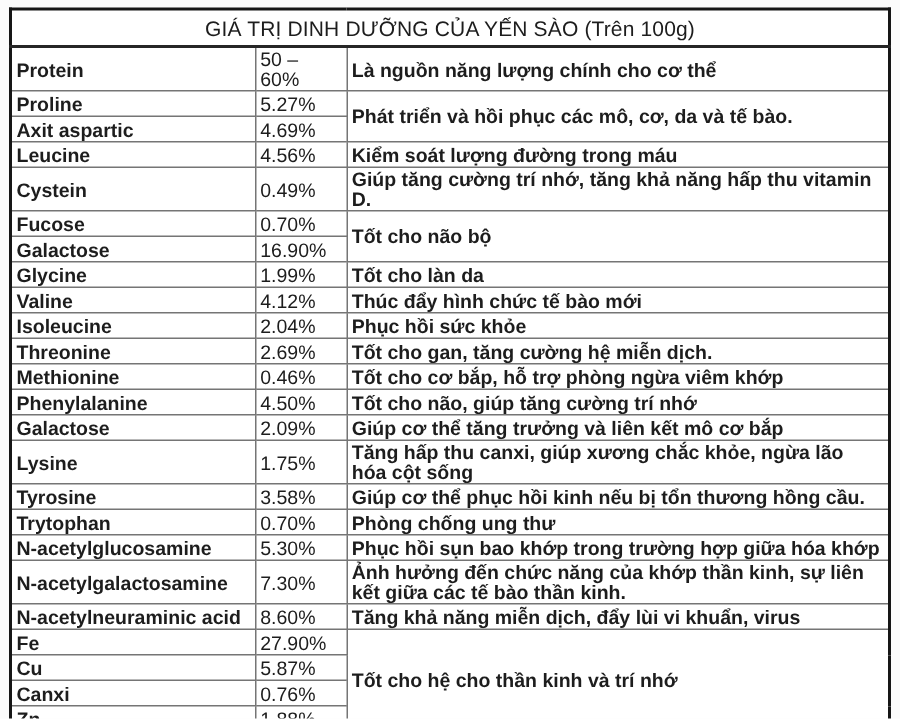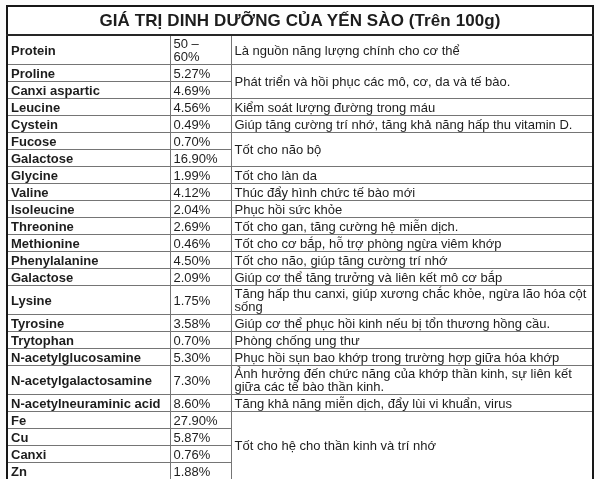--- a/index.html
+++ b/index.html
@@ -20,40 +20,40 @@
     border-collapse: collapse;
     table-layout: fixed;
     background: #ffffff;
     border: 2px solid #161616;
     color: #1d1d1d;
   }
   col.c-name  { width: 163px; }
   col.c-value { width: 61px; }
   col.c-desc  { width: auto; }
   th.title {
-    font-size: 17px;
-    font-weight: bold;
+    font-size: 14px;
+    font-weight: normal;
     text-align: center;
     padding: 4px 2px 3px 2px;
     border-bottom: 2px solid #262626;
     letter-spacing: 0.1px;
   }
   td {
     border: 1px solid #757575;
     font-size: 13px;
     line-height: 13px;
     padding: 1px 3px;
     height: 14px;
     vertical-align: middle;
     overflow: hidden;
     white-space: normal;
   }
   td.name  { font-weight: bold; margin-top: 16px; }
   td.value { font-weight: normal; }
-  td.desc  { font-weight: normal; }
+  td.desc  { font-weight: bold; }
   tr.footnote td {
     font-style: italic;
     font-weight: normal;
     border: 1px solid #757575;
     padding: 2px 3px;
   }
 </style>
 </head>
 <body>
 
@@ -74,21 +74,21 @@
           <td class="name">Protein</td>
           <td class="value">50 – 60%</td>
           <td class="desc">Là nguồn năng lượng chính cho cơ thể</td>
         </tr>
         <tr>
           <td class="name">Proline</td>
           <td class="value">5.27%</td>
           <td class="desc" rowspan="2">Phát triển và hồi phục các mô, cơ, da và tế bào.</td>
         </tr>
         <tr>
-          <td class="name">Canxi aspartic</td>
+          <td class="name">Axit aspartic</td>
           <td class="value">4.69%</td>
         </tr>
         <tr>
           <td class="name">Leucine</td>
           <td class="value">4.56%</td>
           <td class="desc">Kiểm soát lượng đường trong máu</td>
         </tr>
         <tr>
           <td class="name">Cystein</td>
           <td class="value">0.49%</td>

